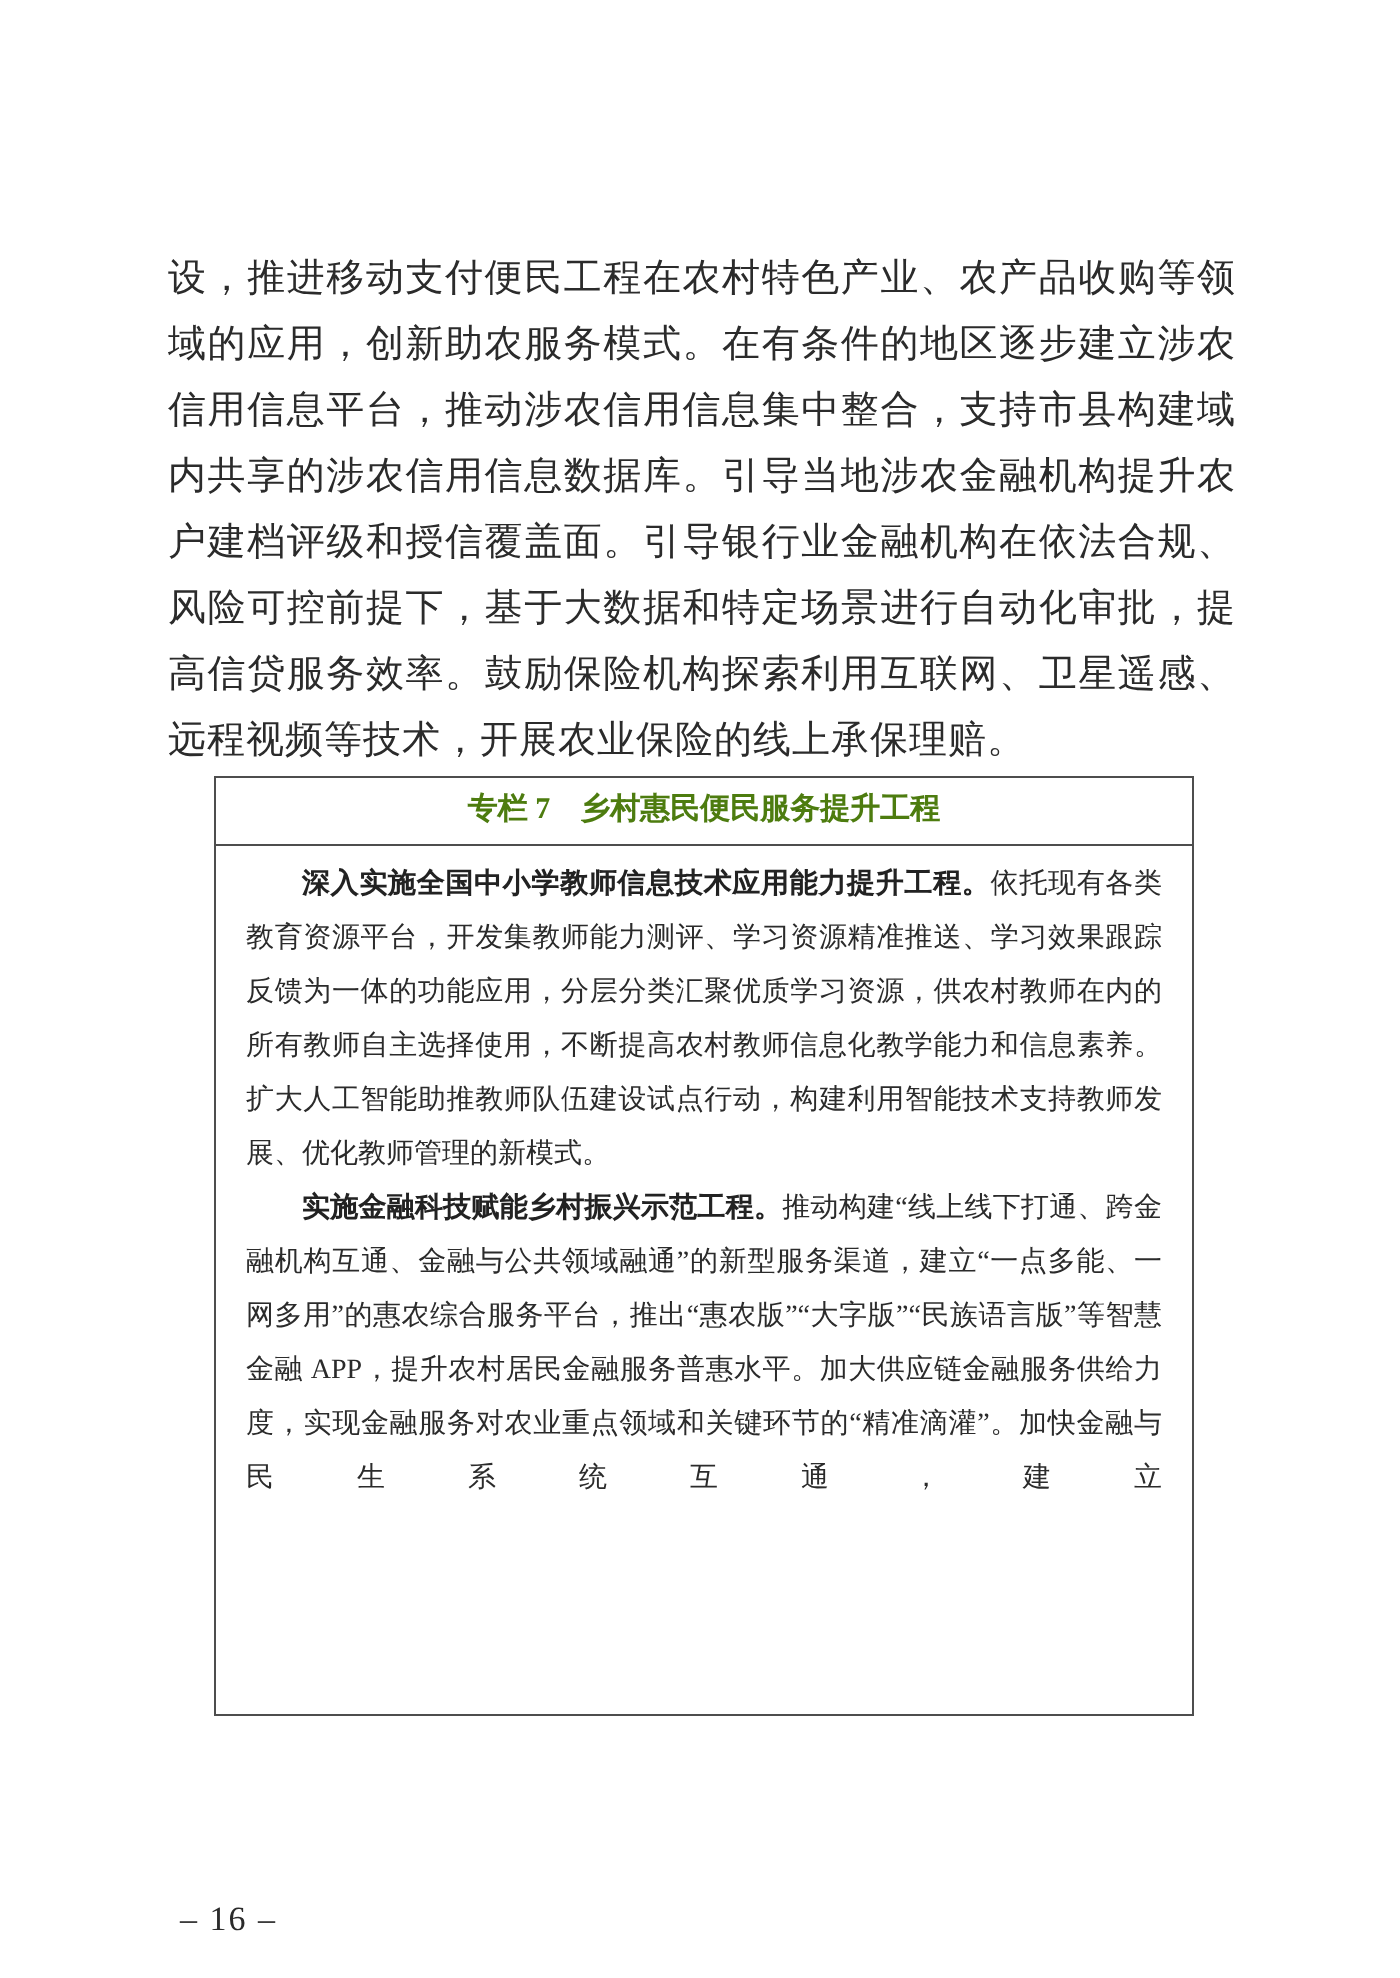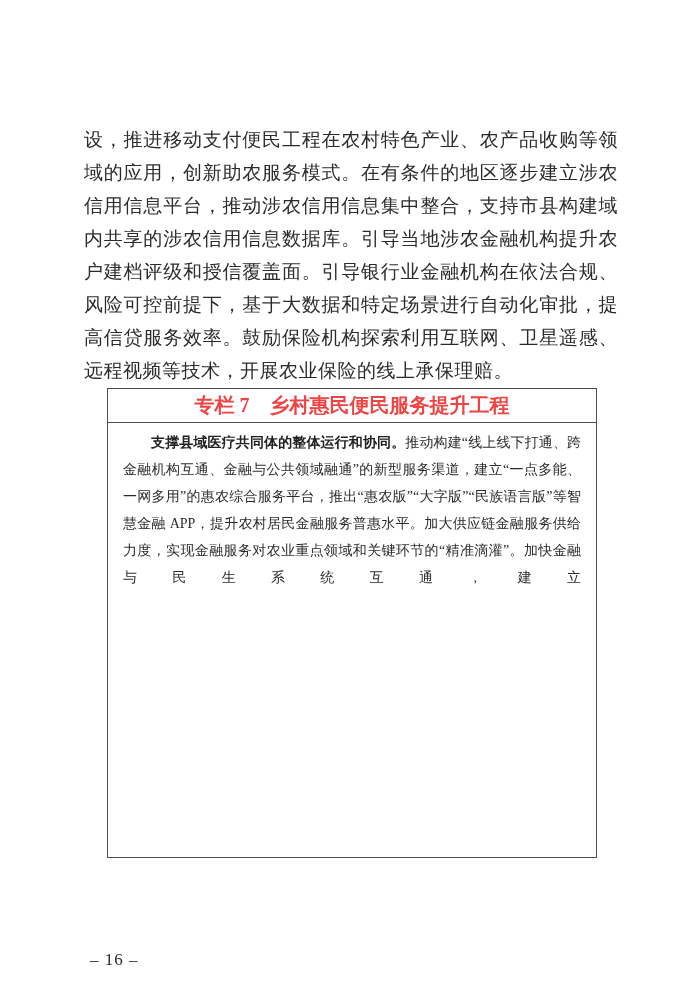--- a/index.html
+++ b/index.html
@@ -38,22 +38,22 @@
     border: 1px solid #4e4e4e;
     background: #ffffff;
     overflow: hidden;
     box-sizing: content-box;
   }
   .box-title {
     height: 33px;
     line-height: 33px;
     text-align: center;
     font-weight: bold;
-    font-size: 20px;
-    color: #ef4444;
+    font-size: 15px;
+    color: #4d7c0f;
     border-bottom: 1px solid #4e4e4e;
     white-space: pre;
   }
   .box-body {
     padding: 6px 15px 0 15px;
     font-size: 14px;
     line-height: 27px;
     text-align: justify;
   }
   .box-para {
@@ -81,21 +81,22 @@
 <body>
 
 <div class="page">
 
   <p class="main-paragraph">设，推进移动支付便民工程在农村特色产业、农产品收购等领域的应用，创新助农服务模式。在有条件的地区逐步建立涉农信用信息平台，推动涉农信用信息集中整合，支持市县构建域内共享的涉农信用信息数据库。引导当地涉农金融机构提升农户建档评级和授信覆盖面。引导银行业金融机构在依法合规、风险可控前提下，基于大数据和特定场景进行自动化审批，提高信贷服务效率。鼓励保险机构探索利用互联网、卫星遥感、远程视频等技术，开展农业保险的线上承保理赔。</p>
 
   <div class="column-box">
     <div class="box-title">专栏 7　乡村惠民便民服务提升工程</div>
 
     <div class="box-body">
+      <p class="box-para"><strong>深入实施全国中小学教师信息技术应用能力提升工程。</strong><span>依托现有各类教育资源平台，开发集教师能力测评、学习资源精准推送、学习效果跟踪反馈为一体的功能应用，分层分类汇聚优质学习资源，供农村教师在内的所有教师自主选择使用，不断提高农村教师信息化教学能力和信息素养。扩大人工智能助推教师队伍建设试点行动，构建利用智能技术支持教师发展、优化教师管理的新模式。</span></p>
 
 
-      <p class="box-para cut"><strong>支撑县域医疗共同体的整体运行和协同。</strong><span>推动构建“线上线下打通、跨金融机构互通、金融与公共领域融通”的新型服务渠道，建立“一点多能、一网多用”的惠农综合服务平台，推出“惠农版”“大字版”“民族语言版”等智慧金融 APP，提升农村居民金融服务普惠水平。加大供应链金融服务供给力度，实现金融服务对农业重点领域和关键环节的“精准滴灌”。加快金融与民生系统互通，建立</span></p>
+      <p class="box-para cut"><strong>实施金融科技赋能乡村振兴示范工程。</strong><span>推动构建“线上线下打通、跨金融机构互通、金融与公共领域融通”的新型服务渠道，建立“一点多能、一网多用”的惠农综合服务平台，推出“惠农版”“大字版”“民族语言版”等智慧金融 APP，提升农村居民金融服务普惠水平。加大供应链金融服务供给力度，实现金融服务对农业重点领域和关键环节的“精准滴灌”。加快金融与民生系统互通，建立</span></p>
     </div>
   </div>
 
   <div class="page-number">– 16 –</div>
 
 </div>
 
 </body></html>

